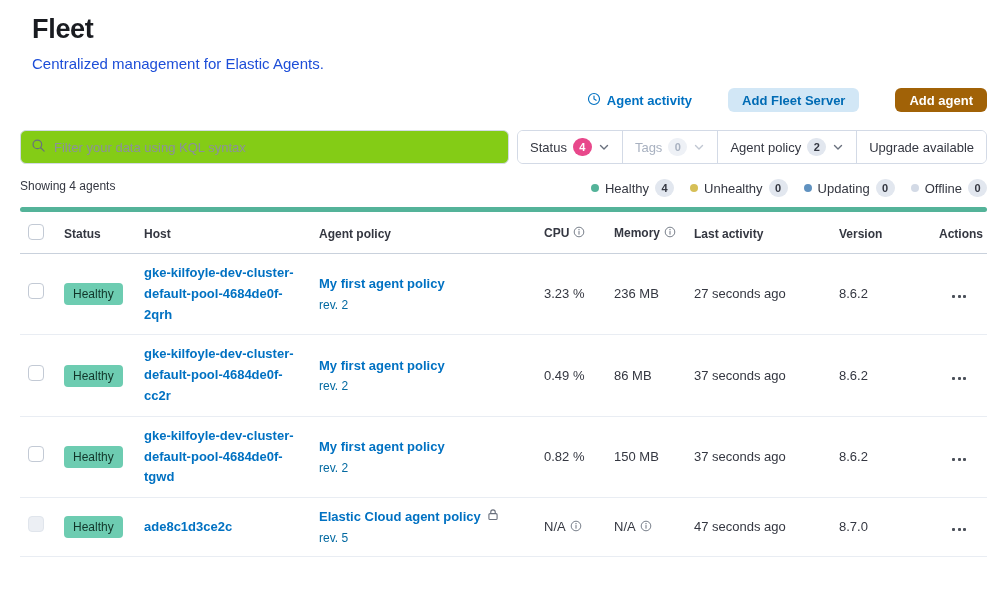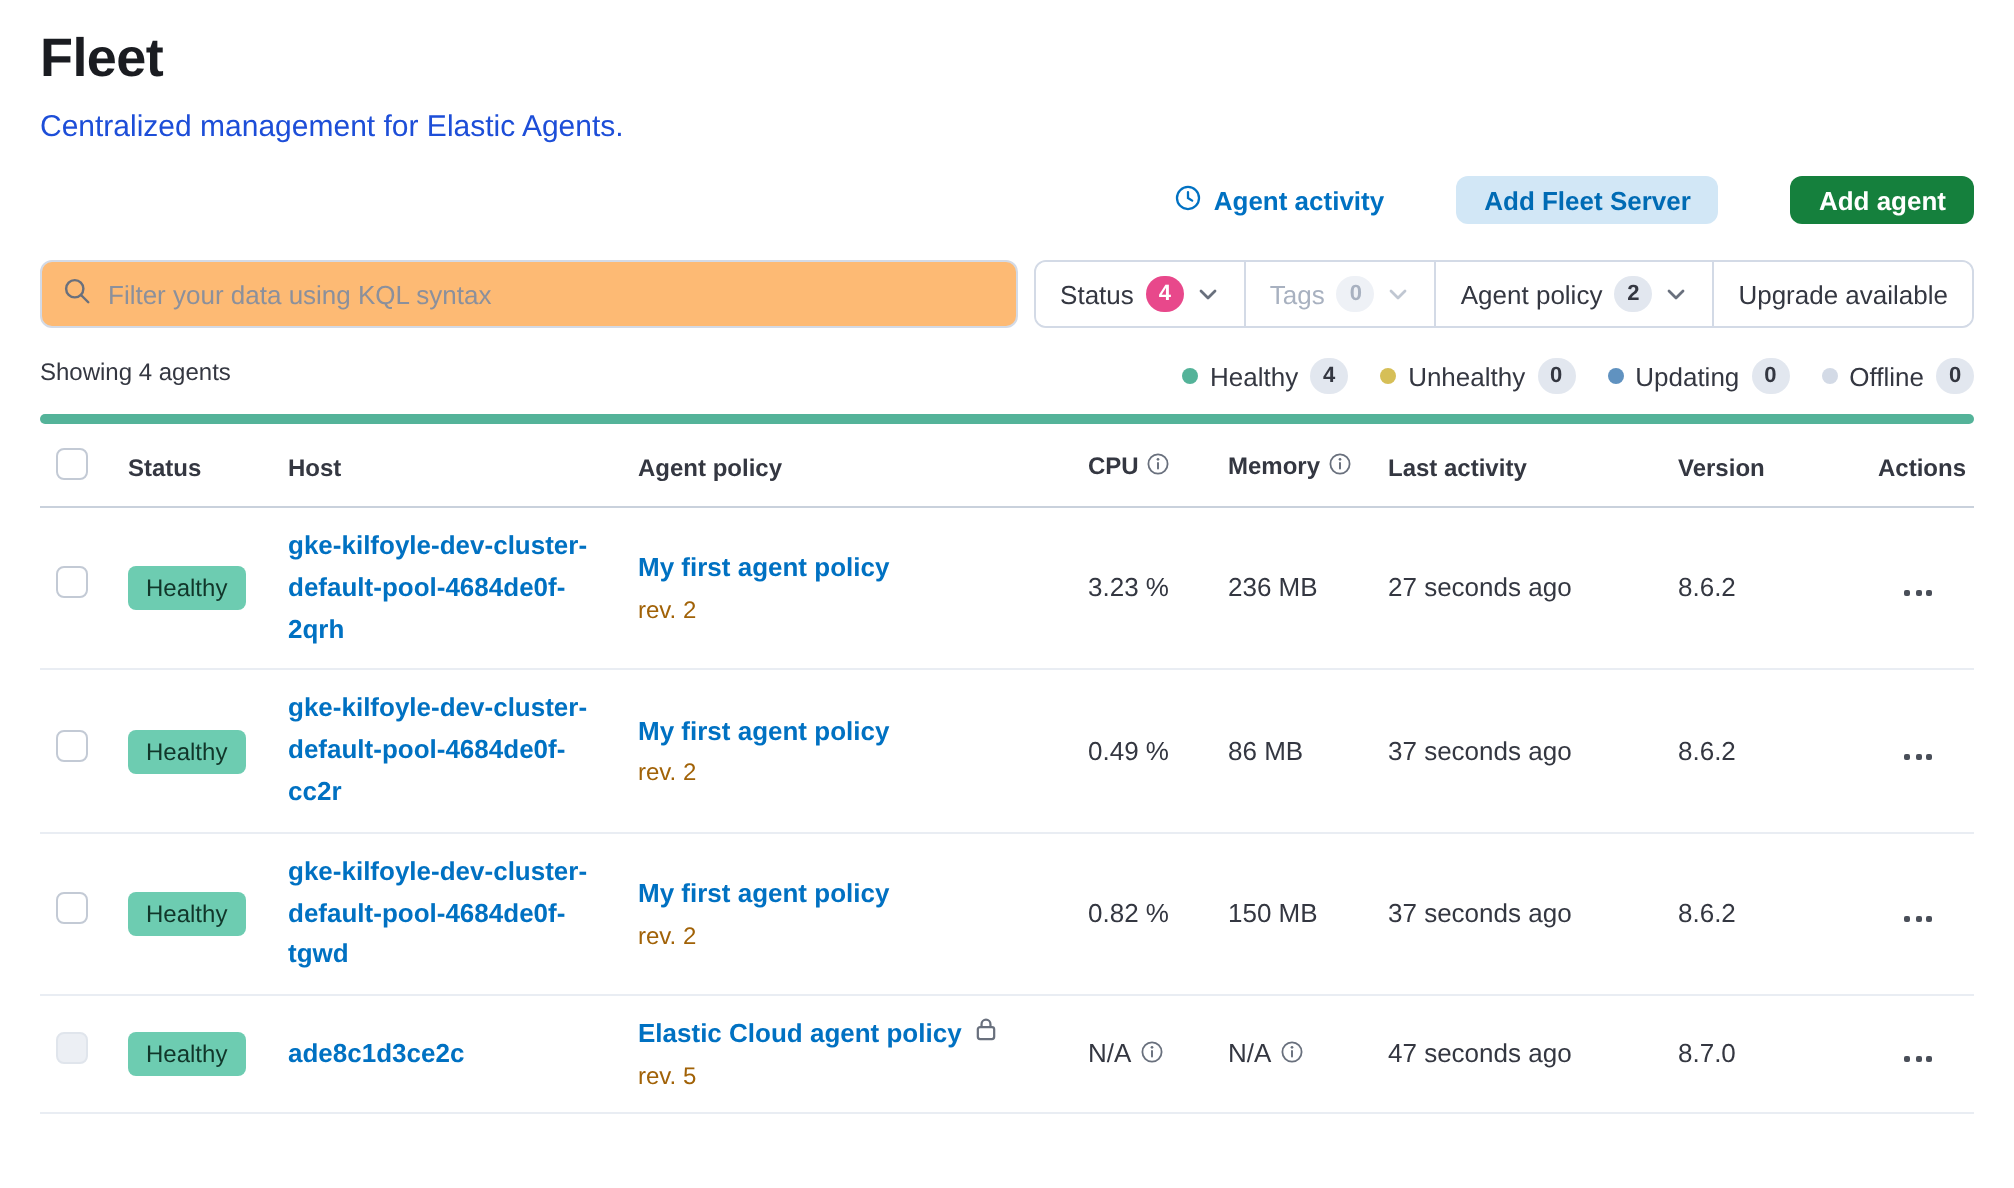--- a/index.html
+++ b/index.html
@@ -5,21 +5,21 @@
   * { box-sizing: border-box; margin: 0; padding: 0; }
   html,body { background:#fff; }
   body {
     width: 1007px; min-height: 594px;
     font-family: "Liberation Sans", "DejaVu Sans", sans-serif;
     color: #343741; font-size: 14px;
   }
   a { text-decoration: none; }
 
   
-  .page-header { padding: 14px 20px 0; }
+  .page-header { padding: 14px 32px 0; }
   .page-title { font-size: 27px; font-weight: 700; letter-spacing: -0.3px; color:#1a1c21; }
   .page-subtitle { margin-top: 10px; font-size: 15px; color: #1d4ed8; }
   .tabs-wrap { border-bottom: 1px solid #d3dae6; margin: 14px -32px 0; padding: 0 32px; }
   .tabs { display: flex; gap: 22px; }
   .tab {
     background: none; border: none; cursor: pointer;
     font: 700 13px "Liberation Sans","DejaVu Sans",sans-serif;
     color: #343741; padding: 6px 2px 12px; border-bottom: 2px solid transparent;
   }
   .tab.active { color: #0071c2; border-bottom-color: #0071c2; }
@@ -31,28 +31,28 @@
   .text-btn {
     display: inline-flex; align-items: center; gap: 6px;
     background: none; border: none; cursor: pointer;
     color: #0071c2; font: 700 13px "Liberation Sans","DejaVu Sans",sans-serif;
   }
   .btn {
     height: 24px; padding: 0 14px; border: none; border-radius: 6px; cursor: pointer;
     font: 700 13px "Liberation Sans","DejaVu Sans",sans-serif;
   }
   .btn-light { background: #d2e7f6; color: #006bb4; }
-  .btn-primary { background: #15803d; color: #fff; }
+  .btn-primary { background: #a16207; color: #fff; }
 
   
   .search-row { display: flex; align-items: stretch; gap: 8px; margin-top: 18px; }
   .search-box {
     flex: 1; display: flex; align-items: center; gap: 8px;
     height: 34px; padding: 10px 10px;
-    border: 1px solid #d3dae6; border-radius: 6px; background: #fdba74;
+    border: 1px solid #d3dae6; border-radius: 6px; background: #84cc16;
   }
   .search-box input {
     flex: 1; border: none; outline: none; background: transparent;
     font: 13px "Liberation Sans","DejaVu Sans",sans-serif; color: #343741;
   }
   .search-box input::placeholder { color: #8b909c; }
   .filter-group { display: flex; border: 1px solid #d3dae6; border-radius: 6px; overflow: hidden; background:#fff; }
   .filter {
     display: inline-flex; align-items: center; gap: 6px;
     padding: 0 12px; background: #fff; border: none; cursor: pointer;
@@ -103,21 +103,21 @@
     width: 16px; height: 16px; display: inline-block;
     border: 1px solid #c3cad5; border-radius: 4px; background: #fff; cursor: pointer;
   }
   .checkbox.disabled { background: #eceff4; border-color: #e0e5ec; cursor: default; }
   .badge-healthy {
     display: inline-block; background: #6dccb1; color: #11362a;
     font-size: 12px; padding: 2px 9px; border-radius: 4px; white-space: nowrap;
   }
   .link { color: #0071c2; font-weight: 700; }
   .host-link { overflow-wrap: anywhere; line-height: 1.6; display: inline-block; }
-  .rev { font-size: 12px; color: #a16207; margin-top: 2px; }
+  .rev { font-size: 12px; color: #0369a1; margin-top: 2px; }
   .policy-line { display: flex; align-items: center; gap: 6px; }
   .actions-btn {
     background: none; border: none; cursor: pointer; padding: 5px; border-radius: 4px;
     display: inline-flex; align-items: center; gap: 2.5px;
   }
   .actions-btn i { width: 3px; height: 3px; background: #4a4f59; border-radius: 1px; display: block; }
 </style>
 </head>
 <body>
 

